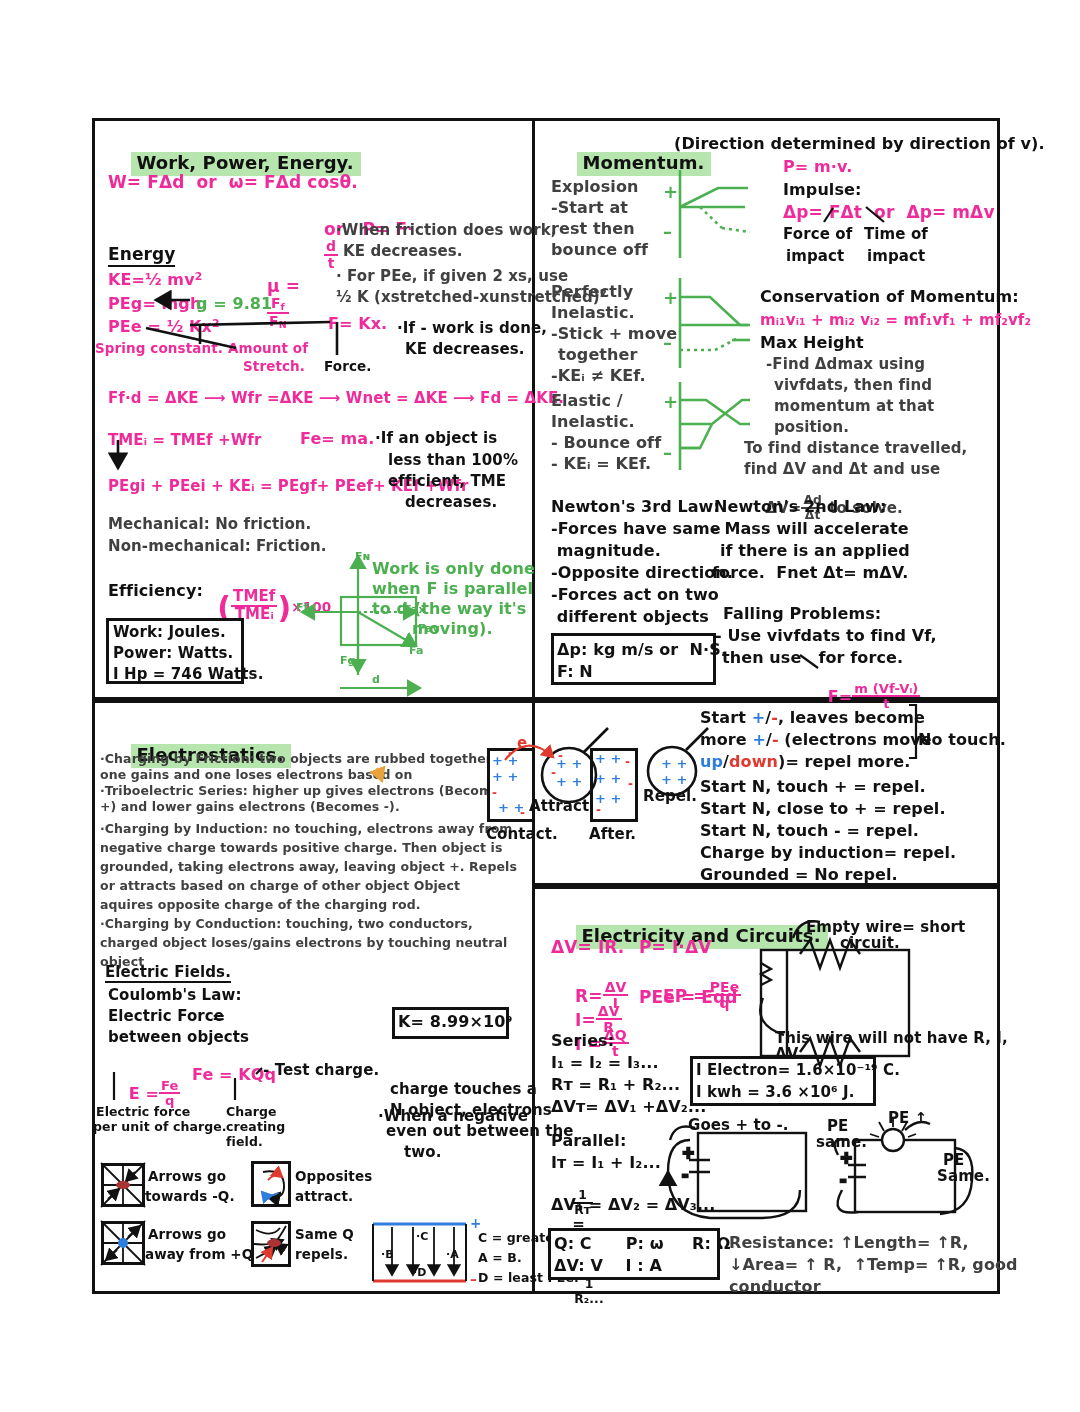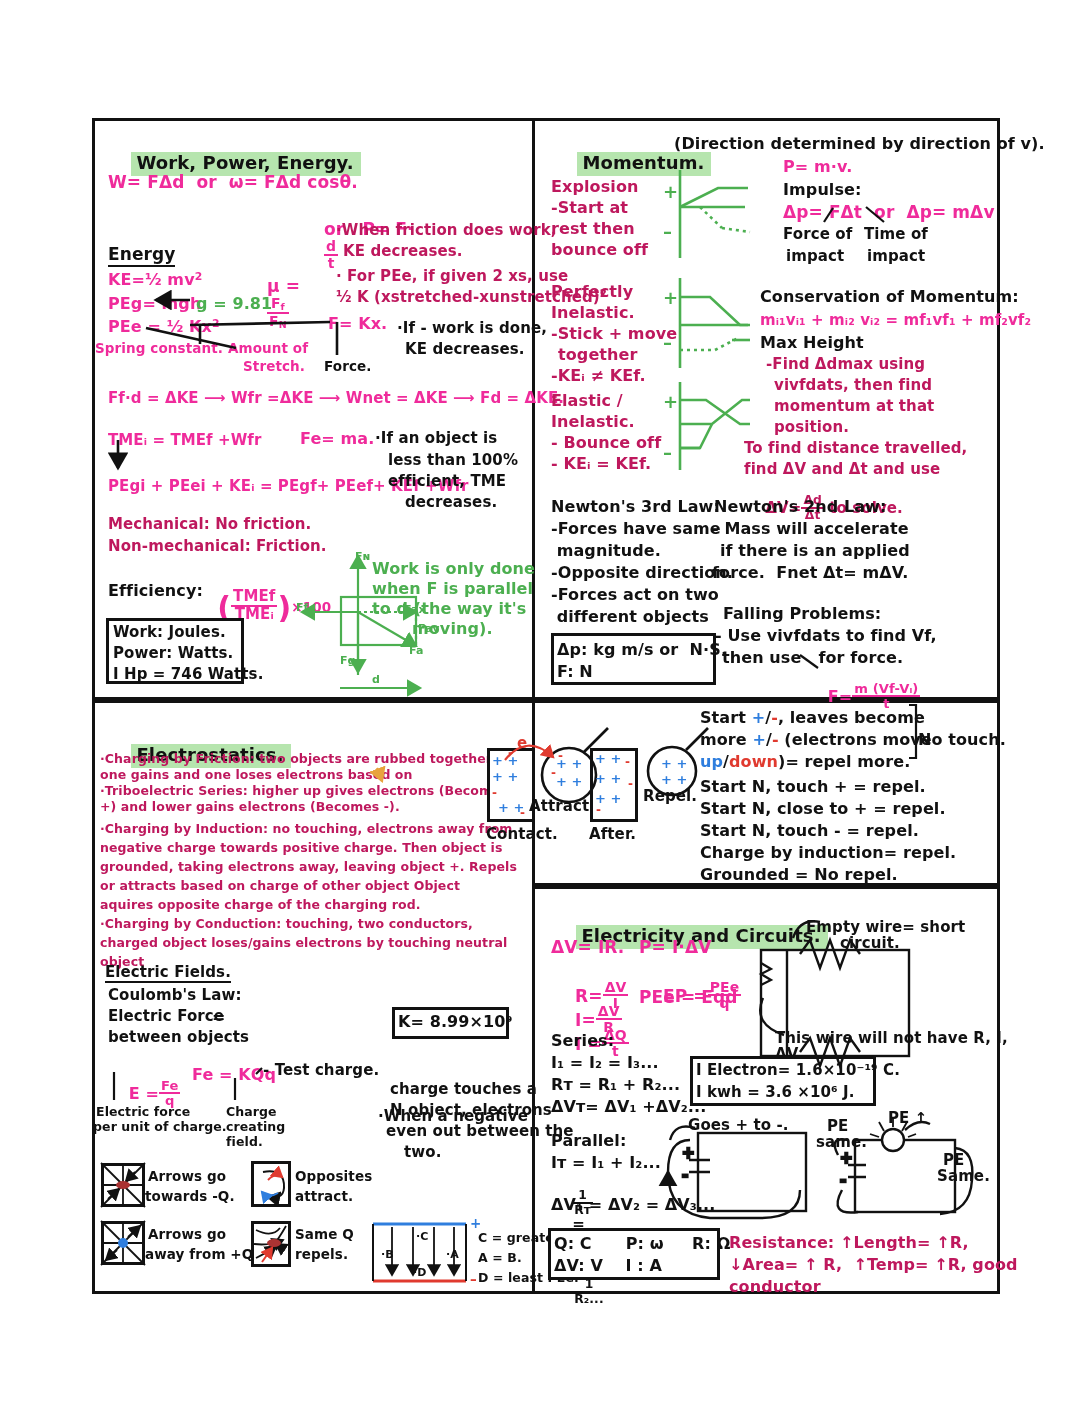--- a/index.html
+++ b/index.html
@@ -12,21 +12,21 @@
 
   
   .frame{position:absolute;border:3px solid #111;box-sizing:border-box;}
   .thinbox{position:absolute;border:3px solid #111;box-sizing:border-box;background:#fff;}
 
   
   .t{position:absolute;white-space:pre;line-height:1.16;
      font-family:"DejaVu Sans", sans-serif;font-weight:700;letter-spacing:.1px;}
   .blk{color:#111;}
   .pink{color:#ef2b9b;}
-  .org{color:#be185d;}
+  .org{color:#404040;}
   .grn{color:#4caf50;}
   .blu{color:#2f7ede;}
   .red{color:#e03a2f;}
 
   .hl{background:#b6e5ae;padding:1px 7px 2px 5px;display:inline-block;}
 
   .s10{font-size:11px;}
   .s11{font-size:12.5px;}
   .s12{font-size:13.5px;}
   .s13{font-size:15px;}

